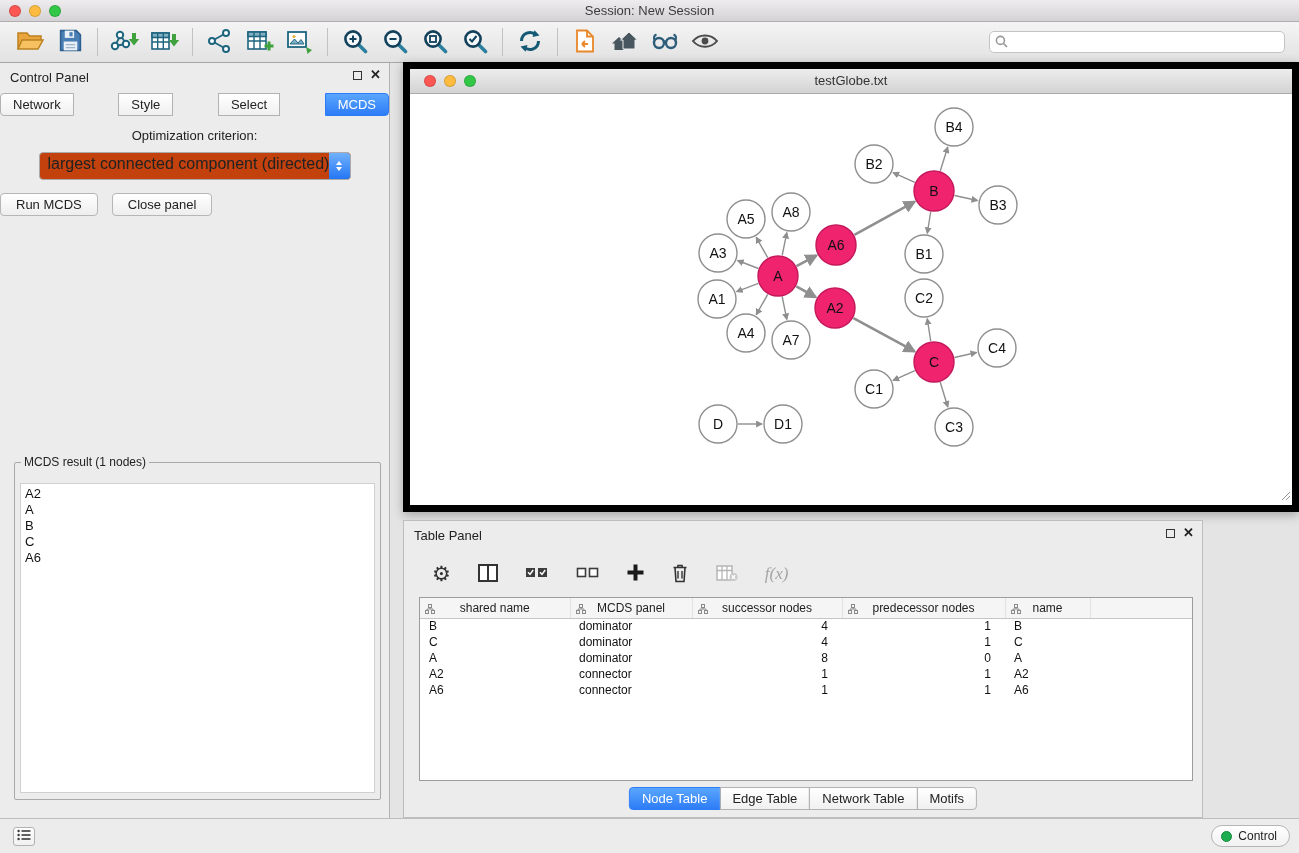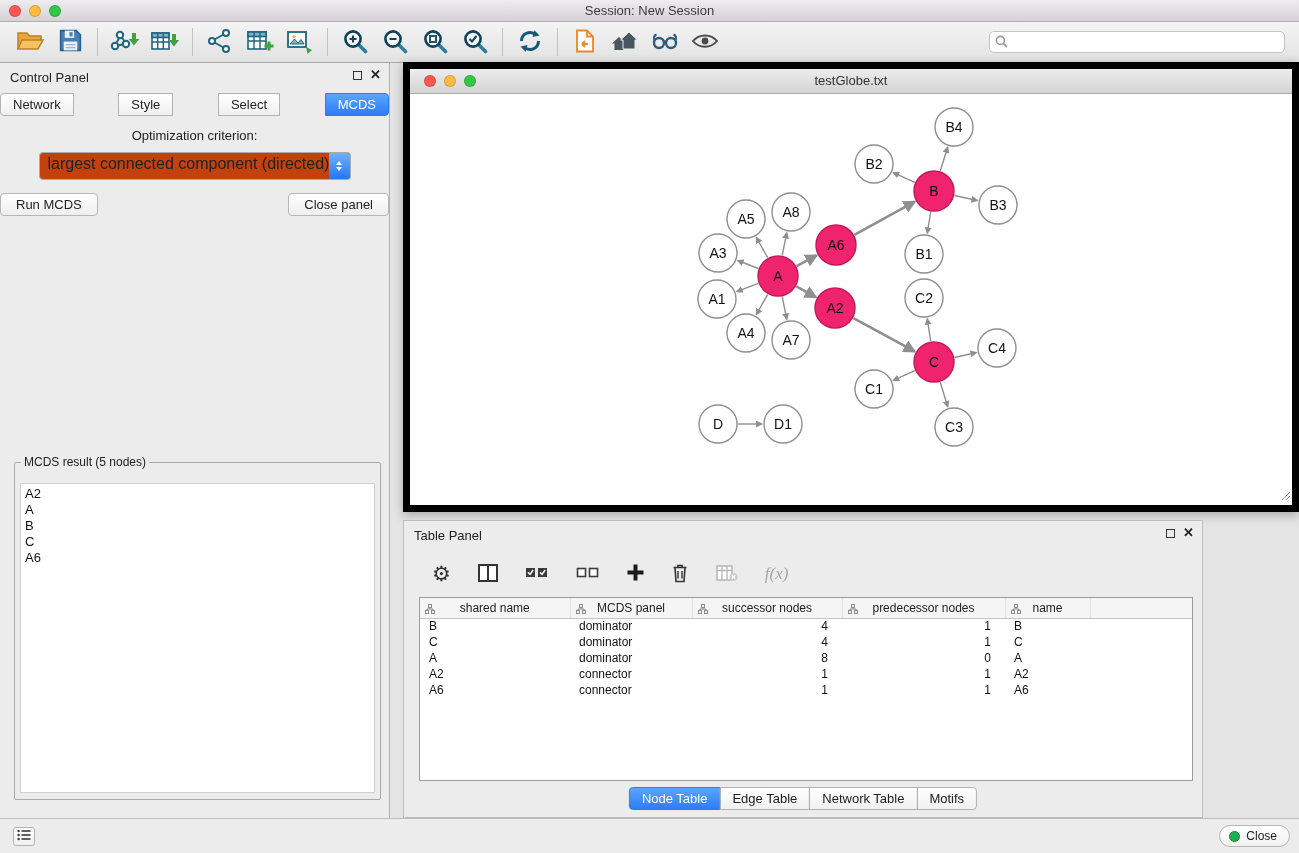--- a/index.html
+++ b/index.html
@@ -31,21 +31,21 @@
   .tab{padding:3px 12px;font-size:13px;background:linear-gradient(#ffffff,#f0f0f0);border:1px solid #b2b2b2;margin-left:-1px;color:#222;white-space:nowrap}
   .tab:first-child{border-radius:4px 0 0 4px;margin-left:0}
   .tab:last-child{border-radius:0 4px 4px 0}
   .tab.active{background:linear-gradient(#5aa6fd,#2d7cf7);border-color:#2d7cf7;color:#fff}
 
   .opt-label{text-align:center;margin-top:12px;font-size:13px}
   .combo{position:relative;width:312px;height:28px;margin:9px auto 0 auto;background:#c2410c;border:1px solid #ababab;border-radius:4px;line-height:22px;padding-left:8px;font-size:16px;white-space:nowrap}
   .combo-arrows{position:absolute;right:0;top:0;bottom:0;width:21px;background:linear-gradient(#71b1fc,#2476f4);border-radius:0 3px 3px 0;display:flex;flex-direction:column;align-items:center;justify-content:center;gap:2px}
   .caret-up{width:0;height:0;border-left:3.5px solid transparent;border-right:3.5px solid transparent;border-bottom:4px solid #fff}
   .caret-down{width:0;height:0;border-left:3.5px solid transparent;border-right:3.5px solid transparent;border-top:4px solid #fff}
-  .btn-row{display:flex;justify-content:space-between;gap:14px;margin-top:13px}
+  .btn-row{display:flex;justify-content:flex-start;gap:14px;margin-top:13px}
   .mac-btn{padding:3px 15px;font-size:13px;background:linear-gradient(#ffffff,#eeeeee);border:1px solid #b6b6b6;border-radius:4px;color:#222;cursor:default;font-family:"Liberation Sans",sans-serif}
 
   .result-fieldset{position:absolute;left:14px;right:8px;top:392px;bottom:18px;border:1px solid #a9a9a9;border-radius:2px;padding:4px;background:#ececec}
   .result-fieldset legend{font-size:12px;padding:0 3px;margin-left:2px;color:#222}
   .result-list{position:absolute;left:5px;right:5px;top:14px;bottom:6px;background:#fff;border:1px solid #d0d0d0;overflow:hidden;padding:2px 0 0 4px}
   .result-item{font-size:13px;line-height:16px;color:#111}
 
   
   .net-window{position:absolute;left:403px;top:62px;width:896px;height:450px;background:#fff;border:7px solid #000000;box-shadow:0 3px 10px rgba(0,0,0,.28)}
   .net-titlebar{height:25px;background:linear-gradient(#ededed,#d3d3d3);border-bottom:1px solid #ababab;text-align:center;line-height:24px;font-size:13px;color:#333;position:relative}
@@ -240,21 +240,21 @@
     <span class="combo-arrows">
         <span class="caret-up"></span>
         <span class="caret-down"></span>
       </span>
   </div>
   <div class="btn-row">
     <button class="mac-btn">Run MCDS</button>
     <button class="mac-btn">Close panel</button>
   </div>
   <fieldset class="result-fieldset">
-    <legend>MCDS result (5 nodes)</legend>
+    <legend>MCDS result (1 nodes)</legend>
     <div class="result-list">
         <div class="result-item">A2</div>
         <div class="result-item">A</div>
         <div class="result-item">B</div>
         <div class="result-item">C</div>
         <div class="result-item">A6</div>
       </div>
   </fieldset>
 </div>
 
@@ -543,15 +543,15 @@
           <circle cx="1.6" cy="2" r="1.2" fill="#3c3c3c"></circle>
           <rect x="4.5" y="1.2" width="9" height="1.6" fill="#3c3c3c"></rect>
           <circle cx="1.6" cy="6" r="1.2" fill="#3c3c3c"></circle>
           <rect x="4.5" y="5.2" width="9" height="1.6" fill="#3c3c3c"></rect>
           <circle cx="1.6" cy="10" r="1.2" fill="#3c3c3c"></circle>
           <rect x="4.5" y="9.2" width="9" height="1.6" fill="#3c3c3c"></rect>
         </svg></span>
     </button>
   <button class="memory-btn">
     <span class="mem-dot"></span>
-    <span>Close</span>
+    <span>Control</span>
   </button>
 </div>
 
 </body></html>

